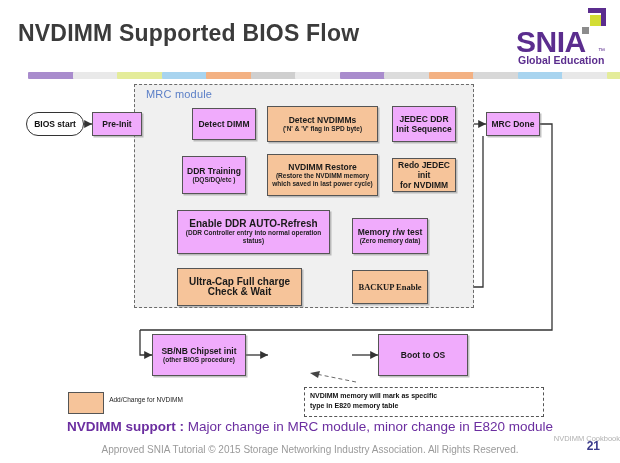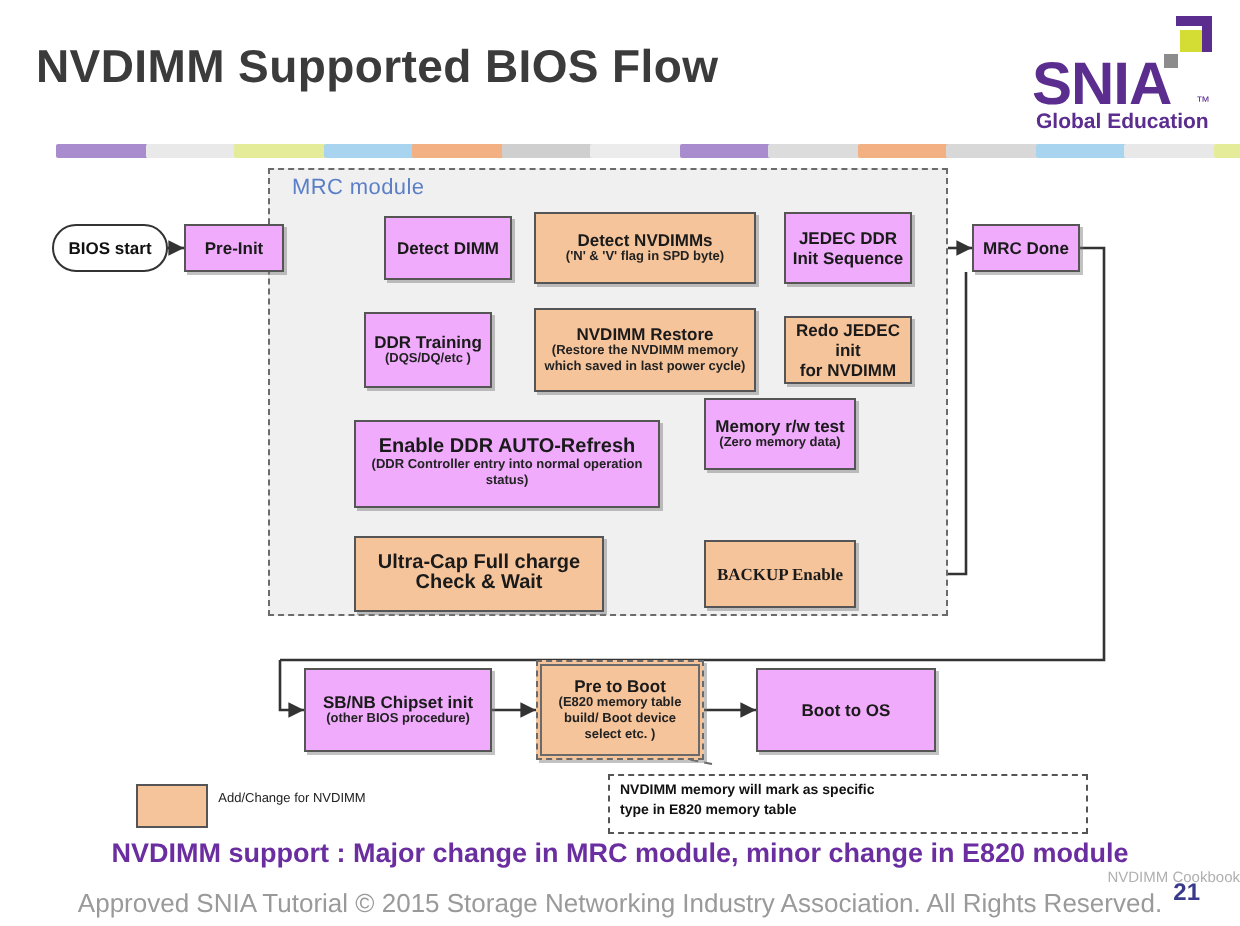--- a/index.html
+++ b/index.html
@@ -76,28 +76,28 @@
     padding:3px 5px;
   }
   .callout div{font-size:7px;font-weight:bold;line-height:10px;color:#111;}
 
   
   .tagline{
     position:absolute;left:0;right:0;top:419px;text-align:center;
     font-size:13.5px;color:#6b2ea0;white-space:nowrap;
   }
   .tagline b{font-weight:bold;}
-  .tagline span{font-weight:bold;text-align:right;}
+  .tagline span{font-weight:normal;text-align:right;}
   .foot1{
     position:absolute;left:0;right:0;top:434px;text-align:right;
     font-size:7.5px;color:#b0b0b0;
   }
   .foot2{
     position:absolute;left:0;right:0;top:444px;text-align:center;
-    font-size:13px;color:#9a9a9a;
+    font-size:10px;color:#9a9a9a;
   }
   .pagenum{
     position:absolute;right:20px;top:439px;
     font-size:12px;color:#3a3a8a;font-weight:bold;
   }
 </style>
 </head>
 <body>
 
 <div class="slide">
@@ -238,43 +238,39 @@
     <div class="box orange" style="left:392px;top:78px;width:64px;height:34px;">
       <span class="t1">Redo JEDEC init</span>
       <span class="t1">for NVDIMM</span>
     </div>
 
     <div class="box big" style="left:177px;top:130px;width:153px;height:44px;padding:0 4px;">
       <span class="t1">Enable DDR AUTO-Refresh</span>
       <span class="t2">(DDR Controller entry into normal operation status)</span>
     </div>
 
-    <div class="box" style="left:352px;top:119px;width:76px;height:36px;">
+    <div class="box" style="left:352px;top:138px;width:76px;height:36px;">
       <span class="t1">Memory r/w test</span>
       <span class="t2">(Zero memory data)</span>
     </div>
 
     <div class="box orange big" style="left:177px;top:188px;width:125px;height:38px;">
       <span class="t1">Ultra-Cap Full charge</span>
       <span class="t1">Check &amp; Wait</span>
     </div>
 
     <div class="box orange" style="left:352px;top:190px;width:76px;height:34px;font-family:Liberation Serif, serif;">
       <span class="t1">BACKUP Enable</span>
     </div>
 
     <div class="box" style="left:152px;top:254px;width:94px;height:42px;padding:0 3px;">
       <span class="t1">SB/NB Chipset init</span>
       <span class="t2">(other BIOS procedure)</span>
     </div>
 
-    <div class="box orange dashedbd" style="left:268px;top:250px;width:84px;height:50px;padding:0 4px;">
-      <span class="t1">Pre to Boot</span>
-      <span class="t2">(E820 memory table build/ Boot device select etc. )</span>
-    </div>
 
     <div class="box" style="left:378px;top:254px;width:90px;height:42px;">
       <span class="t1">Boot to OS</span>
     </div>
 
     <div class="legend-swatch" style="left:68px;top:312px;"></div>
     <div class="legend-text" style="left:108px;top:315px;">Add/Change for NVDIMM</div>
 
     <div class="callout" style="left:304px;top:307px;width:240px;height:30px;">
       <div>NVDIMM memory will mark as specific</div>

